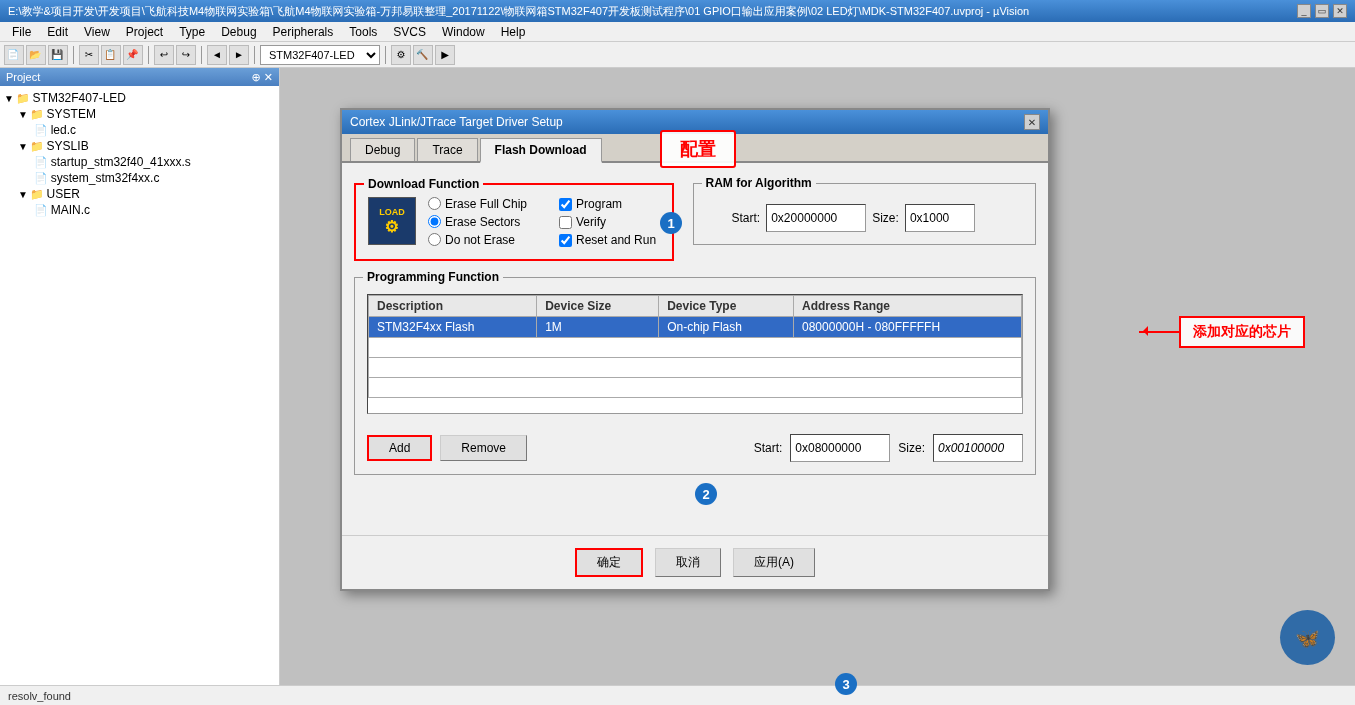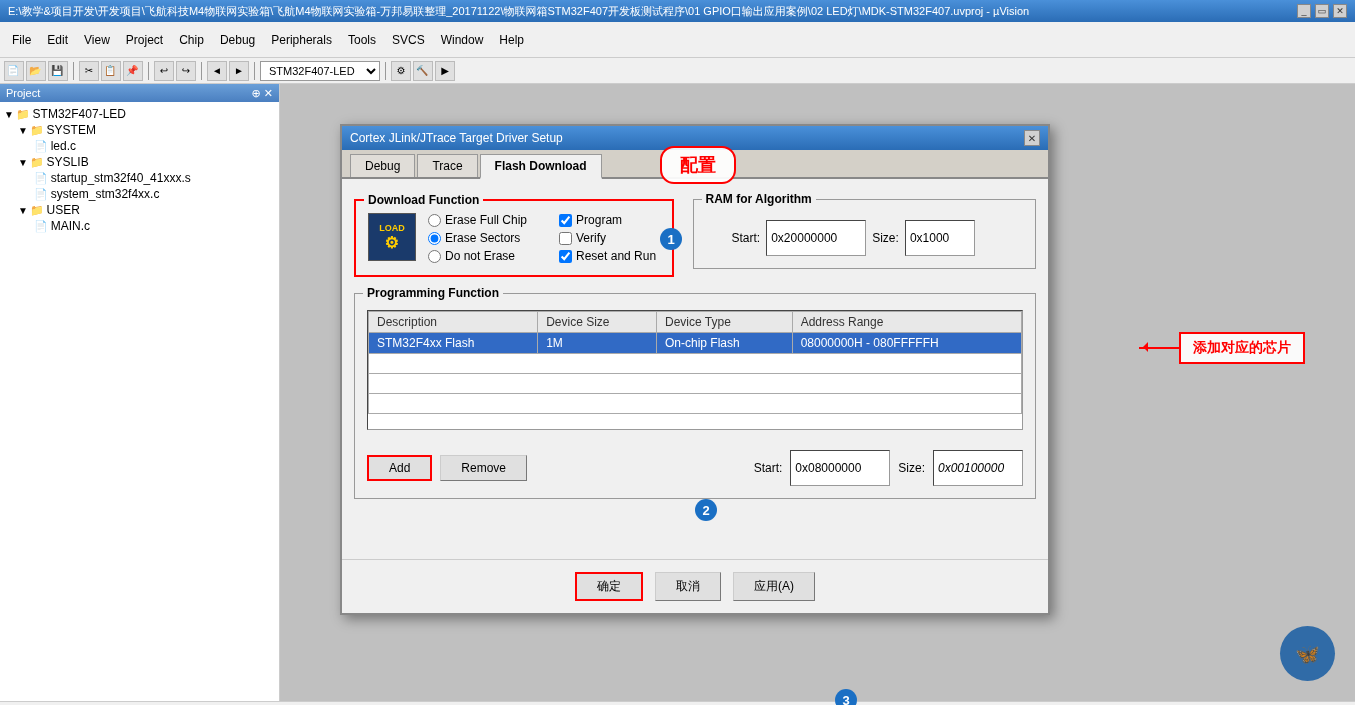--- a/index.html
+++ b/index.html
@@ -43,21 +43,21 @@
       display: flex; align-items: center; justify-content: center;
       cursor: pointer; color: #333;
     }
 
     
     .menu-bar {
       background: #f0f0f0;
       border-bottom: 1px solid #ccc;
       display: flex;
       align-items: center;
-      height: 36px;
+      height: 20px;
       padding: 0 4px;
     }
     .menu-item {
       padding: 2px 8px;
       font-size: 12px;
       cursor: pointer;
       color: #000;
     }
 
     
@@ -241,48 +241,48 @@
       display: flex; align-items: center; justify-content: center;
       color: #ffcc00;
       font-size: 10px;
       font-weight: bold;
       flex-direction: column;
       flex-shrink: 0;
       border: 1px solid #555;
     }
 
     .radio-group { display: flex; flex-direction: column; gap: 4px; }
-    .radio-item { display: flex; align-items: flex-end; gap: 4px; font-size: 12px; }
+    .radio-item { display: flex; align-items: flex-start; gap: 4px; font-size: 12px; }
     .checkbox-group { display: flex; flex-direction: column; gap: 4px; margin-left: 20px; }
     .check-item { display: flex; align-items: center; gap: 4px; font-size: 12px; }
     .ram-inner {
       display: flex; align-items: center; gap: 6px;
       flex-wrap: wrap;
     }
     .ram-label { font-size: 12px; }
     .ram-input {
-      height: 36px;
+      height: 28px;
       border: 1px inset #999;
       background: white;
       padding: 0 4px;
       font-size: 12px;
     }
 
     
     .prog-table {
       width: 100%;
       border-collapse: collapse;
       font-size: 12px;
     }
     .prog-table th {
       background: #e8e8e8;
       border: 1px solid #aaa;
       padding: 3px 8px;
       text-align: left;
-      font-weight: normal;
+      font-weight: bold;
       font-size: 12px;
       color: #333;
     }
     .prog-table td {
       border: 1px solid #aaa;
       padding: 3px 8px;
     }
     .prog-table tr.selected td {
       background: #316ac5;
       color: white;
@@ -364,21 +364,21 @@
       <div class="tb-btn">▭</div>
       <div class="tb-btn">✕</div>
     </div>
   </div>
 
   <div class="menu-bar">
     <span class="menu-item">File</span>
     <span class="menu-item">Edit</span>
     <span class="menu-item">View</span>
     <span class="menu-item">Project</span>
-    <span class="menu-item">Chip</span>
+    <span class="menu-item">Type</span>
     <span class="menu-item">Debug</span>
     <span class="menu-item">Peripherals</span>
     <span class="menu-item">Tools</span>
     <span class="menu-item">SVCS</span>
     <span class="menu-item">Window</span>
     <span class="menu-item">Help</span>
   </div>
 
   <div class="toolbar">
     <div class="tb-icon">📄</div>
@@ -580,21 +580,21 @@
         </div>
 
         <div class="dialog-footer">
           <button class="btn ok-button-highlight">确定</button>
           <button class="btn">取消</button>
           <button class="btn">应用(A)</button>
         </div>
       </div>
 
       <div style="position:absolute; top:62px; left:380px; z-index:35;">
-        <div style="border:2px solid red; padding:5px 18px; font-size:18px; font-weight:bold; color:red; background:rgba(255,255,255,0.92); border-radius:14px;">配置</div>
+        <div style="border:2px solid red; padding:5px 18px; font-size:18px; font-weight:bold; color:red; background:rgba(255,255,255,0.92); border-radius:3px;">配置</div>
       </div>
 
       <div class="circle-num" style="top:144px; left:380px;">1</div>
 
       <div class="circle-num" style="top:415px; left:415px;">2</div>
 
       <div class="circle-num" style="top:605px; left:555px;">3</div>
 
       <div style="position:absolute; top:248px; right:50px; z-index:35; display:flex; align-items:center;">
         <div style="width:40px; height:2px; background:red; position:relative;">

